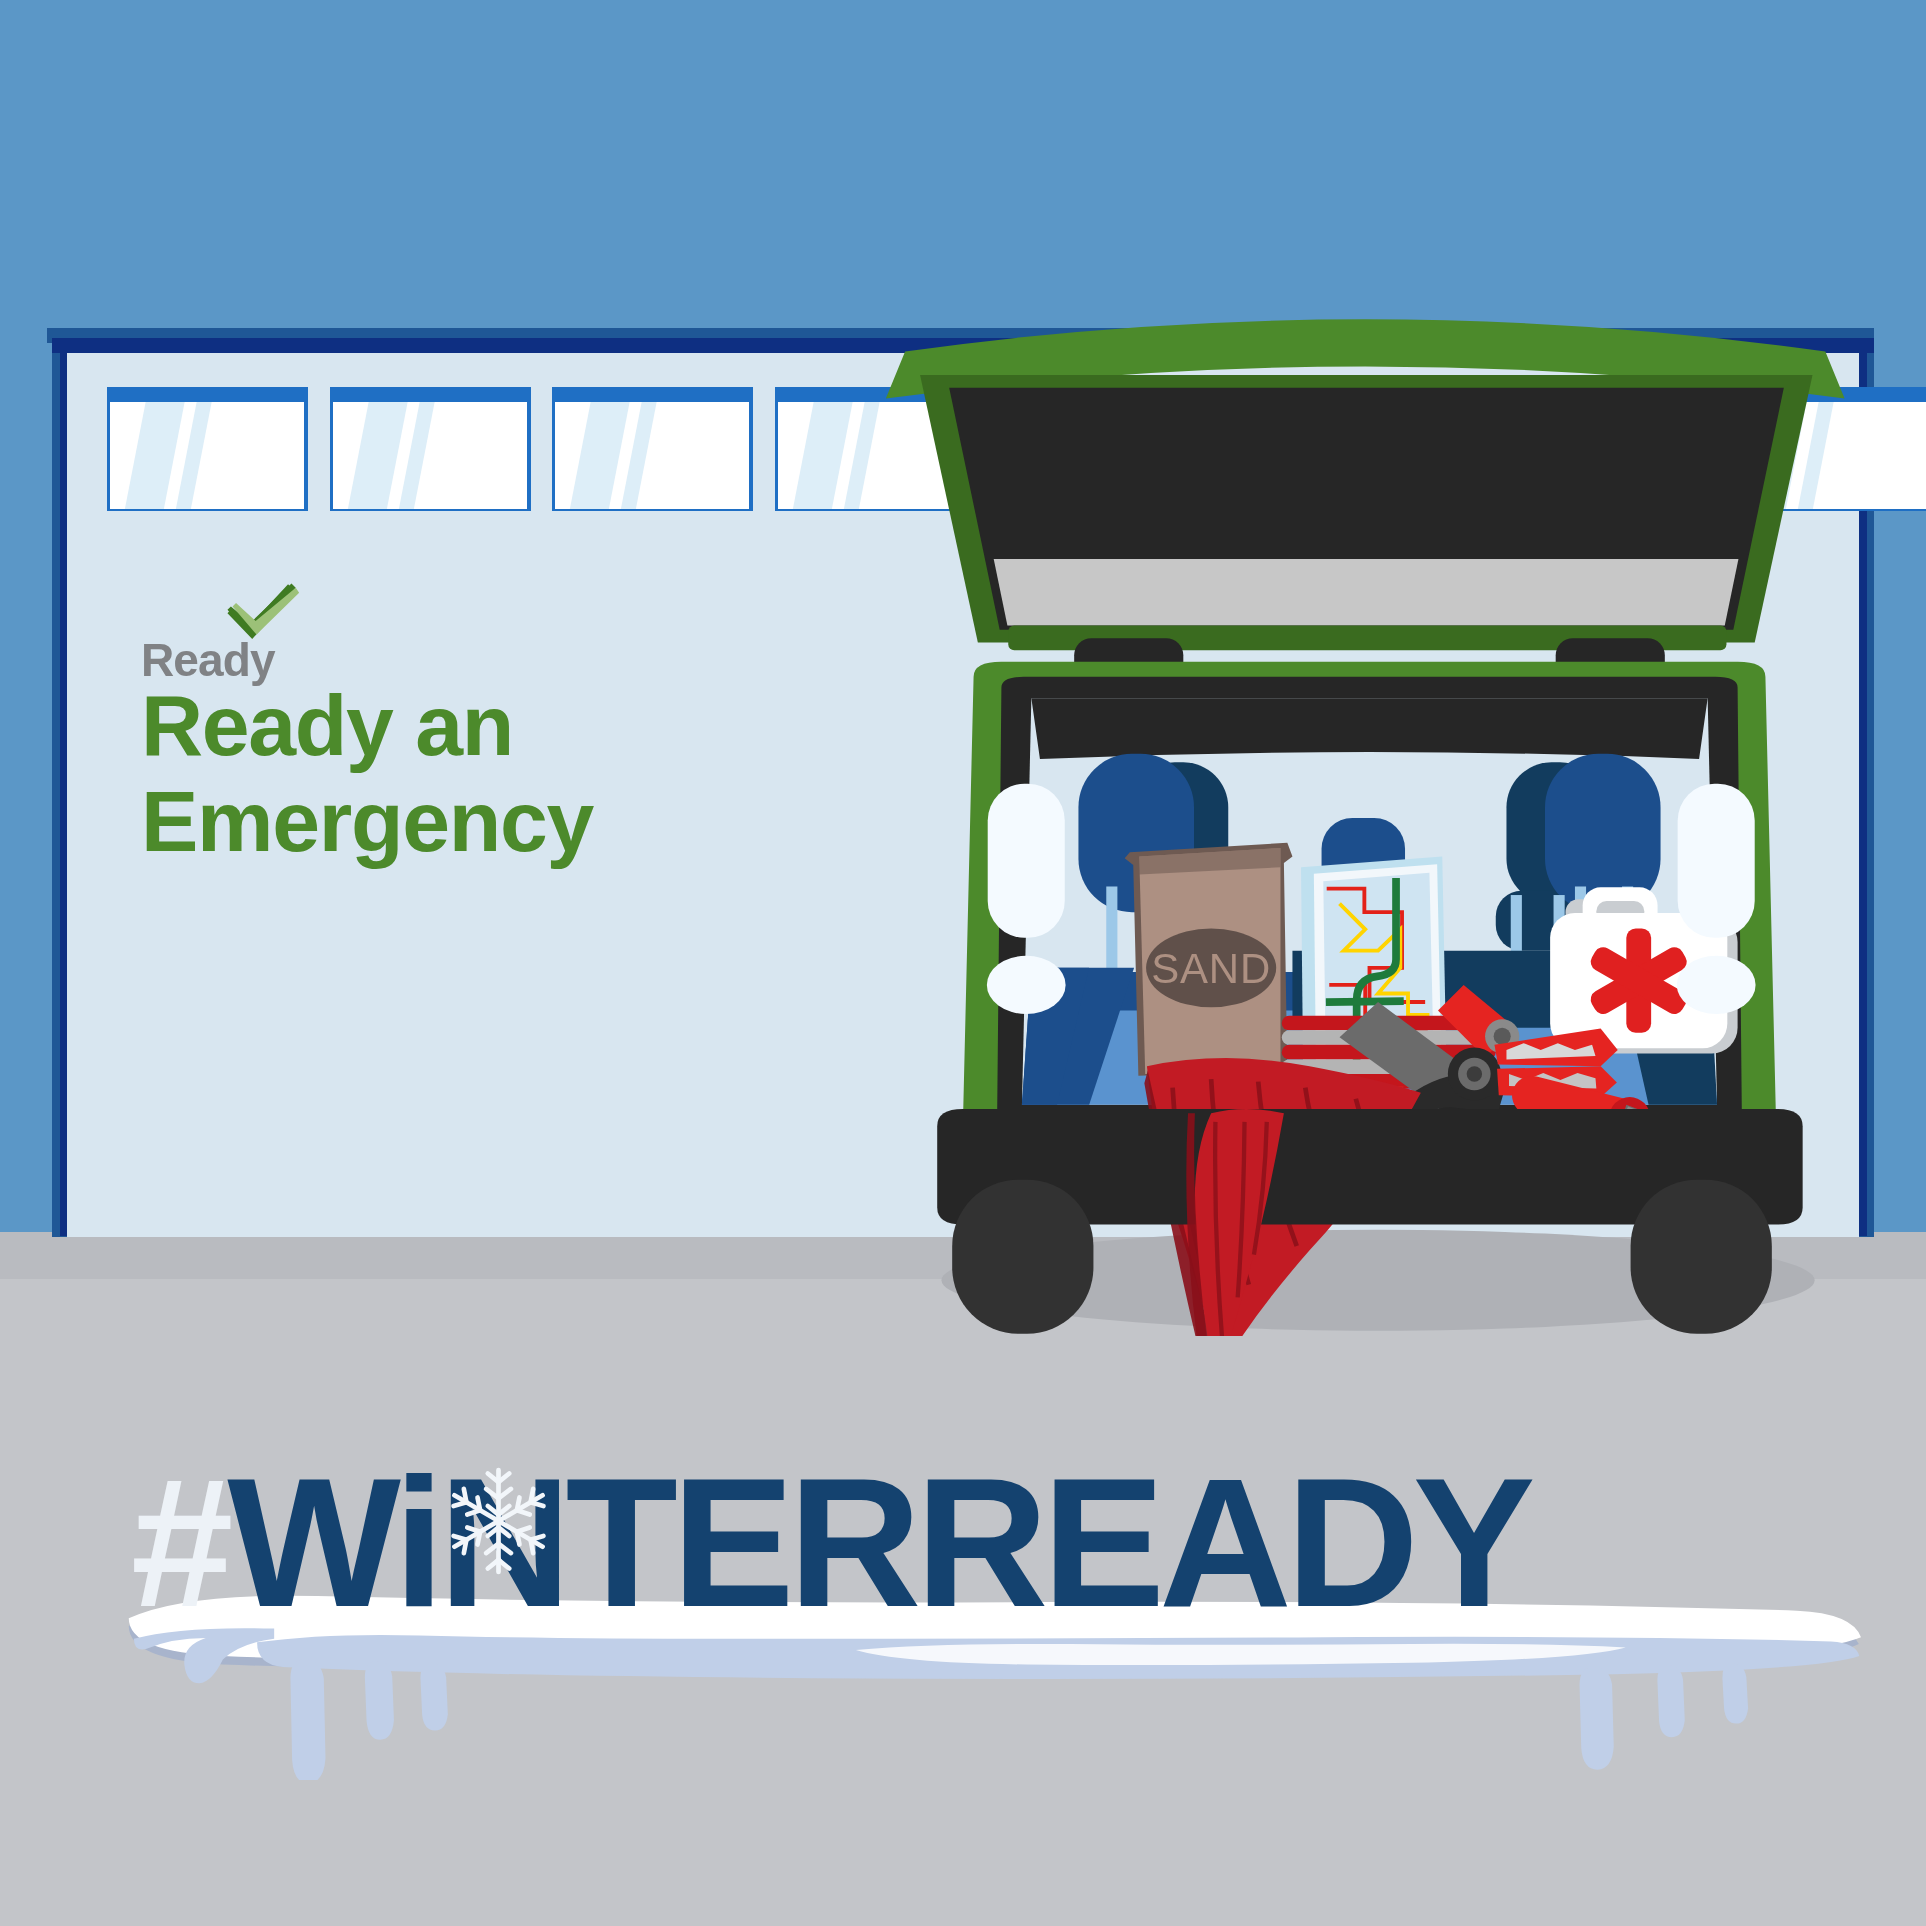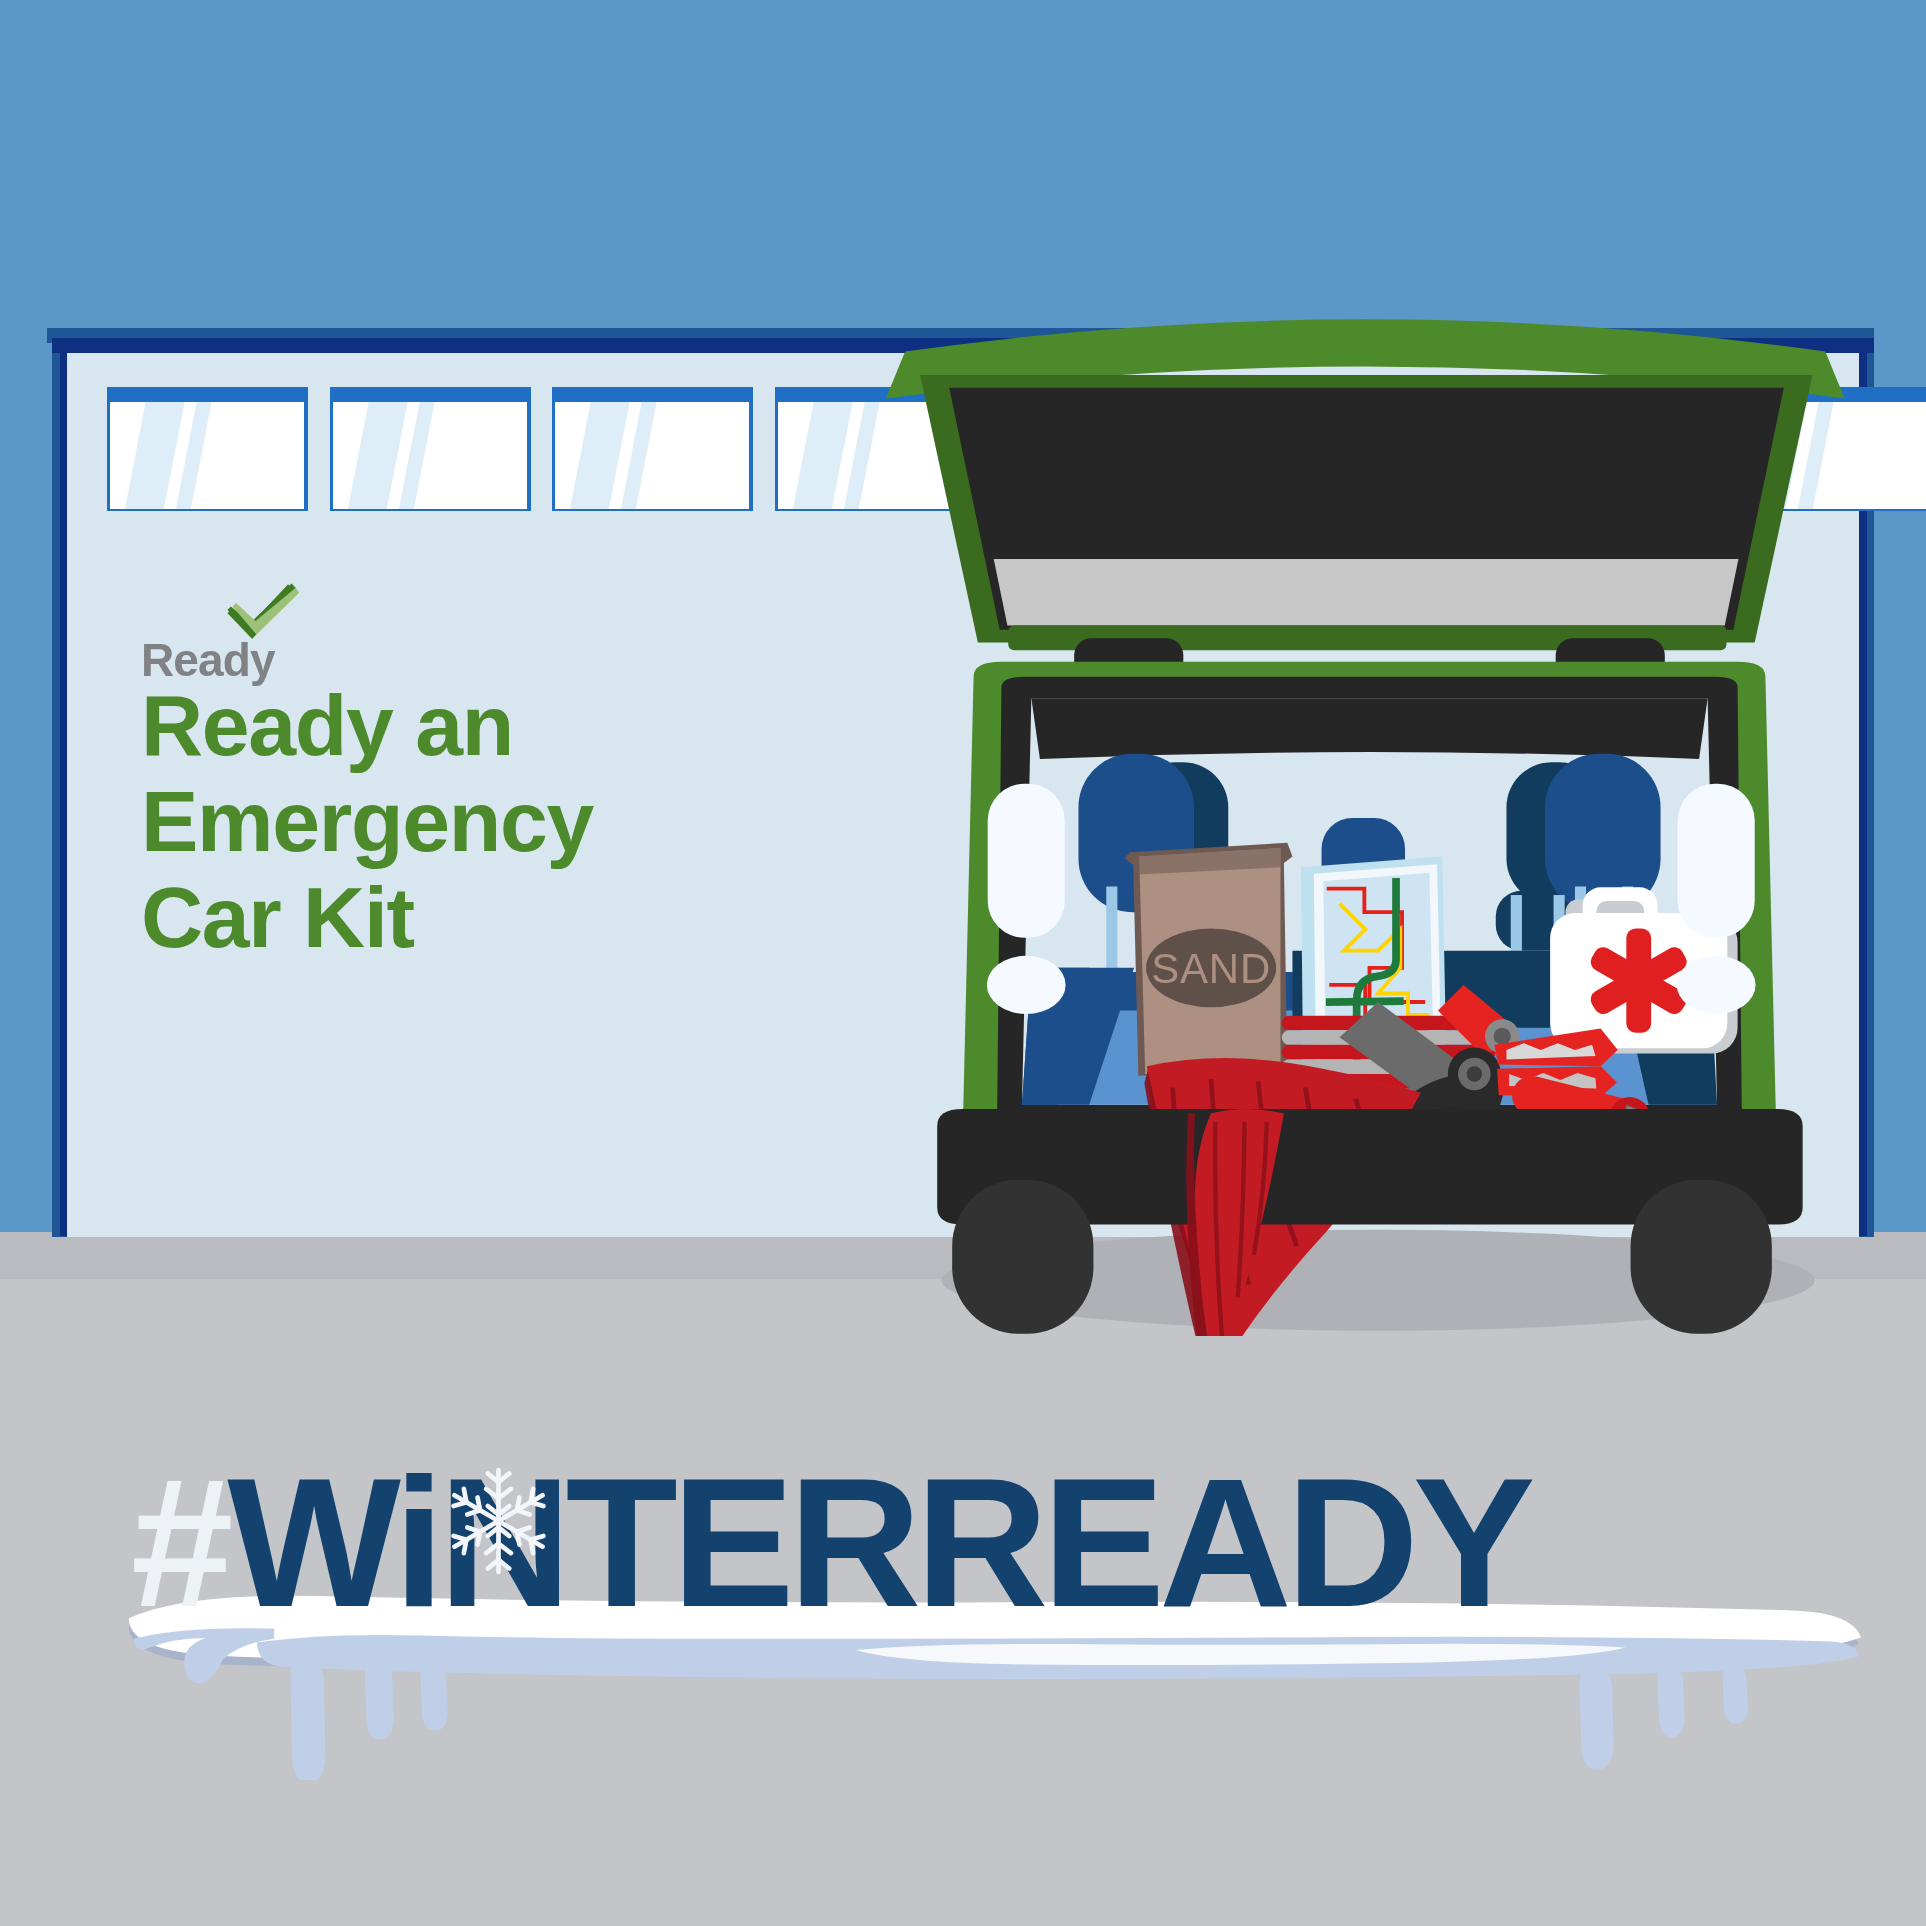--- a/index.html
+++ b/index.html
@@ -211,21 +211,20 @@
       <path d="M8 78 L18 66 L62 104 L150 10 L168 28 L66 138 Z" fill="#3F7B22"></path>
       <path d="M8 70 L16 62 L62 100 L158 8 L168 18 L64 134 Z" fill="#3F7B22"></path>
       <path d="M20 62 L28 54 L74 96 L168 18 L176 30 L76 128 Z" fill="#9CC178"></path>
     </svg>
     <div class="ready-word">Ready</div>
   </div>
 
   <div class="headline">
     <span class="ln">Ready an</span>
     <span class="ln">Emergency</span>
-    <span class="ln">Car Kit</span>
   </div>
 
   <div class="car">
     <svg width="993" height="1036" viewBox="0 0 2320 2420">
 
       <ellipse cx="1180" cy="2290" rx="1020" ry="118" fill="#AFB1B6"></ellipse>
 
       <path d="M75 120 Q1150 -30 2225 120 L2270 230 Q1150 80 30 230 Z" fill="#4C8A2B"></path>
       <path d="M110 175 L2195 175 L2060 800 L245 800 Z" fill="#3A6B1F"></path>
       <path d="M178 205 L2128 205 L2010 770 L296 770 Z" fill="#262626"></path>

